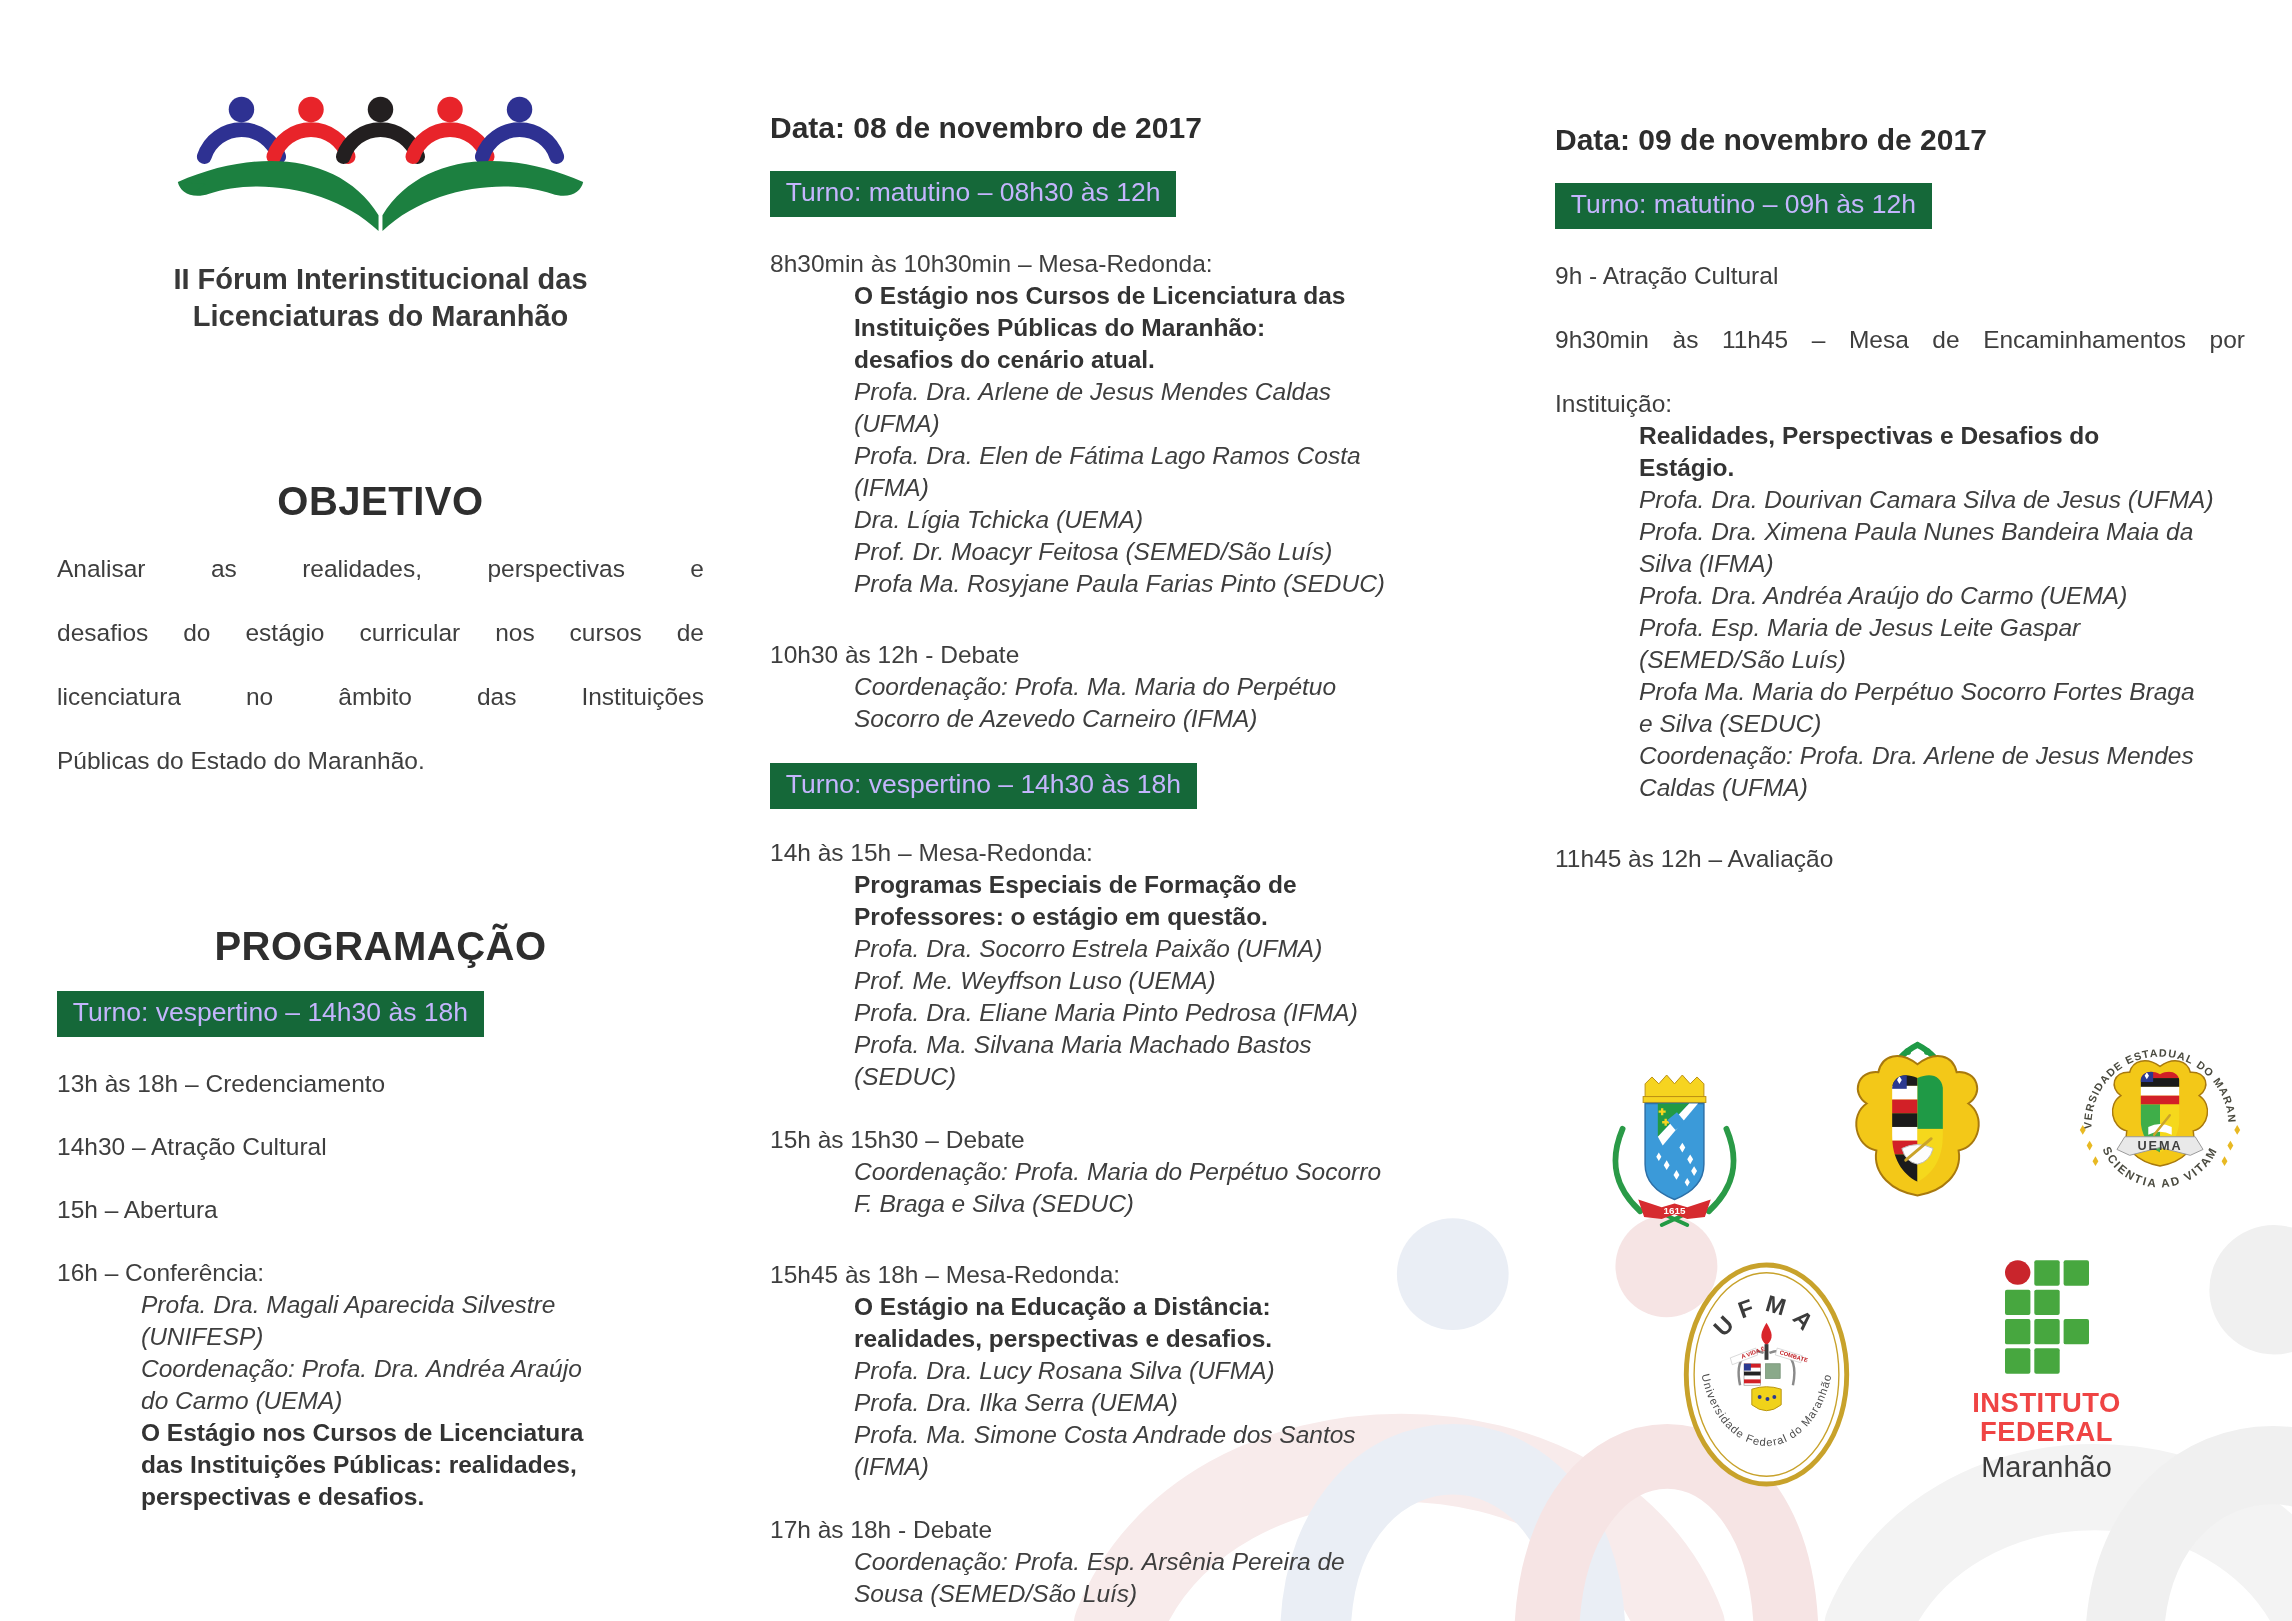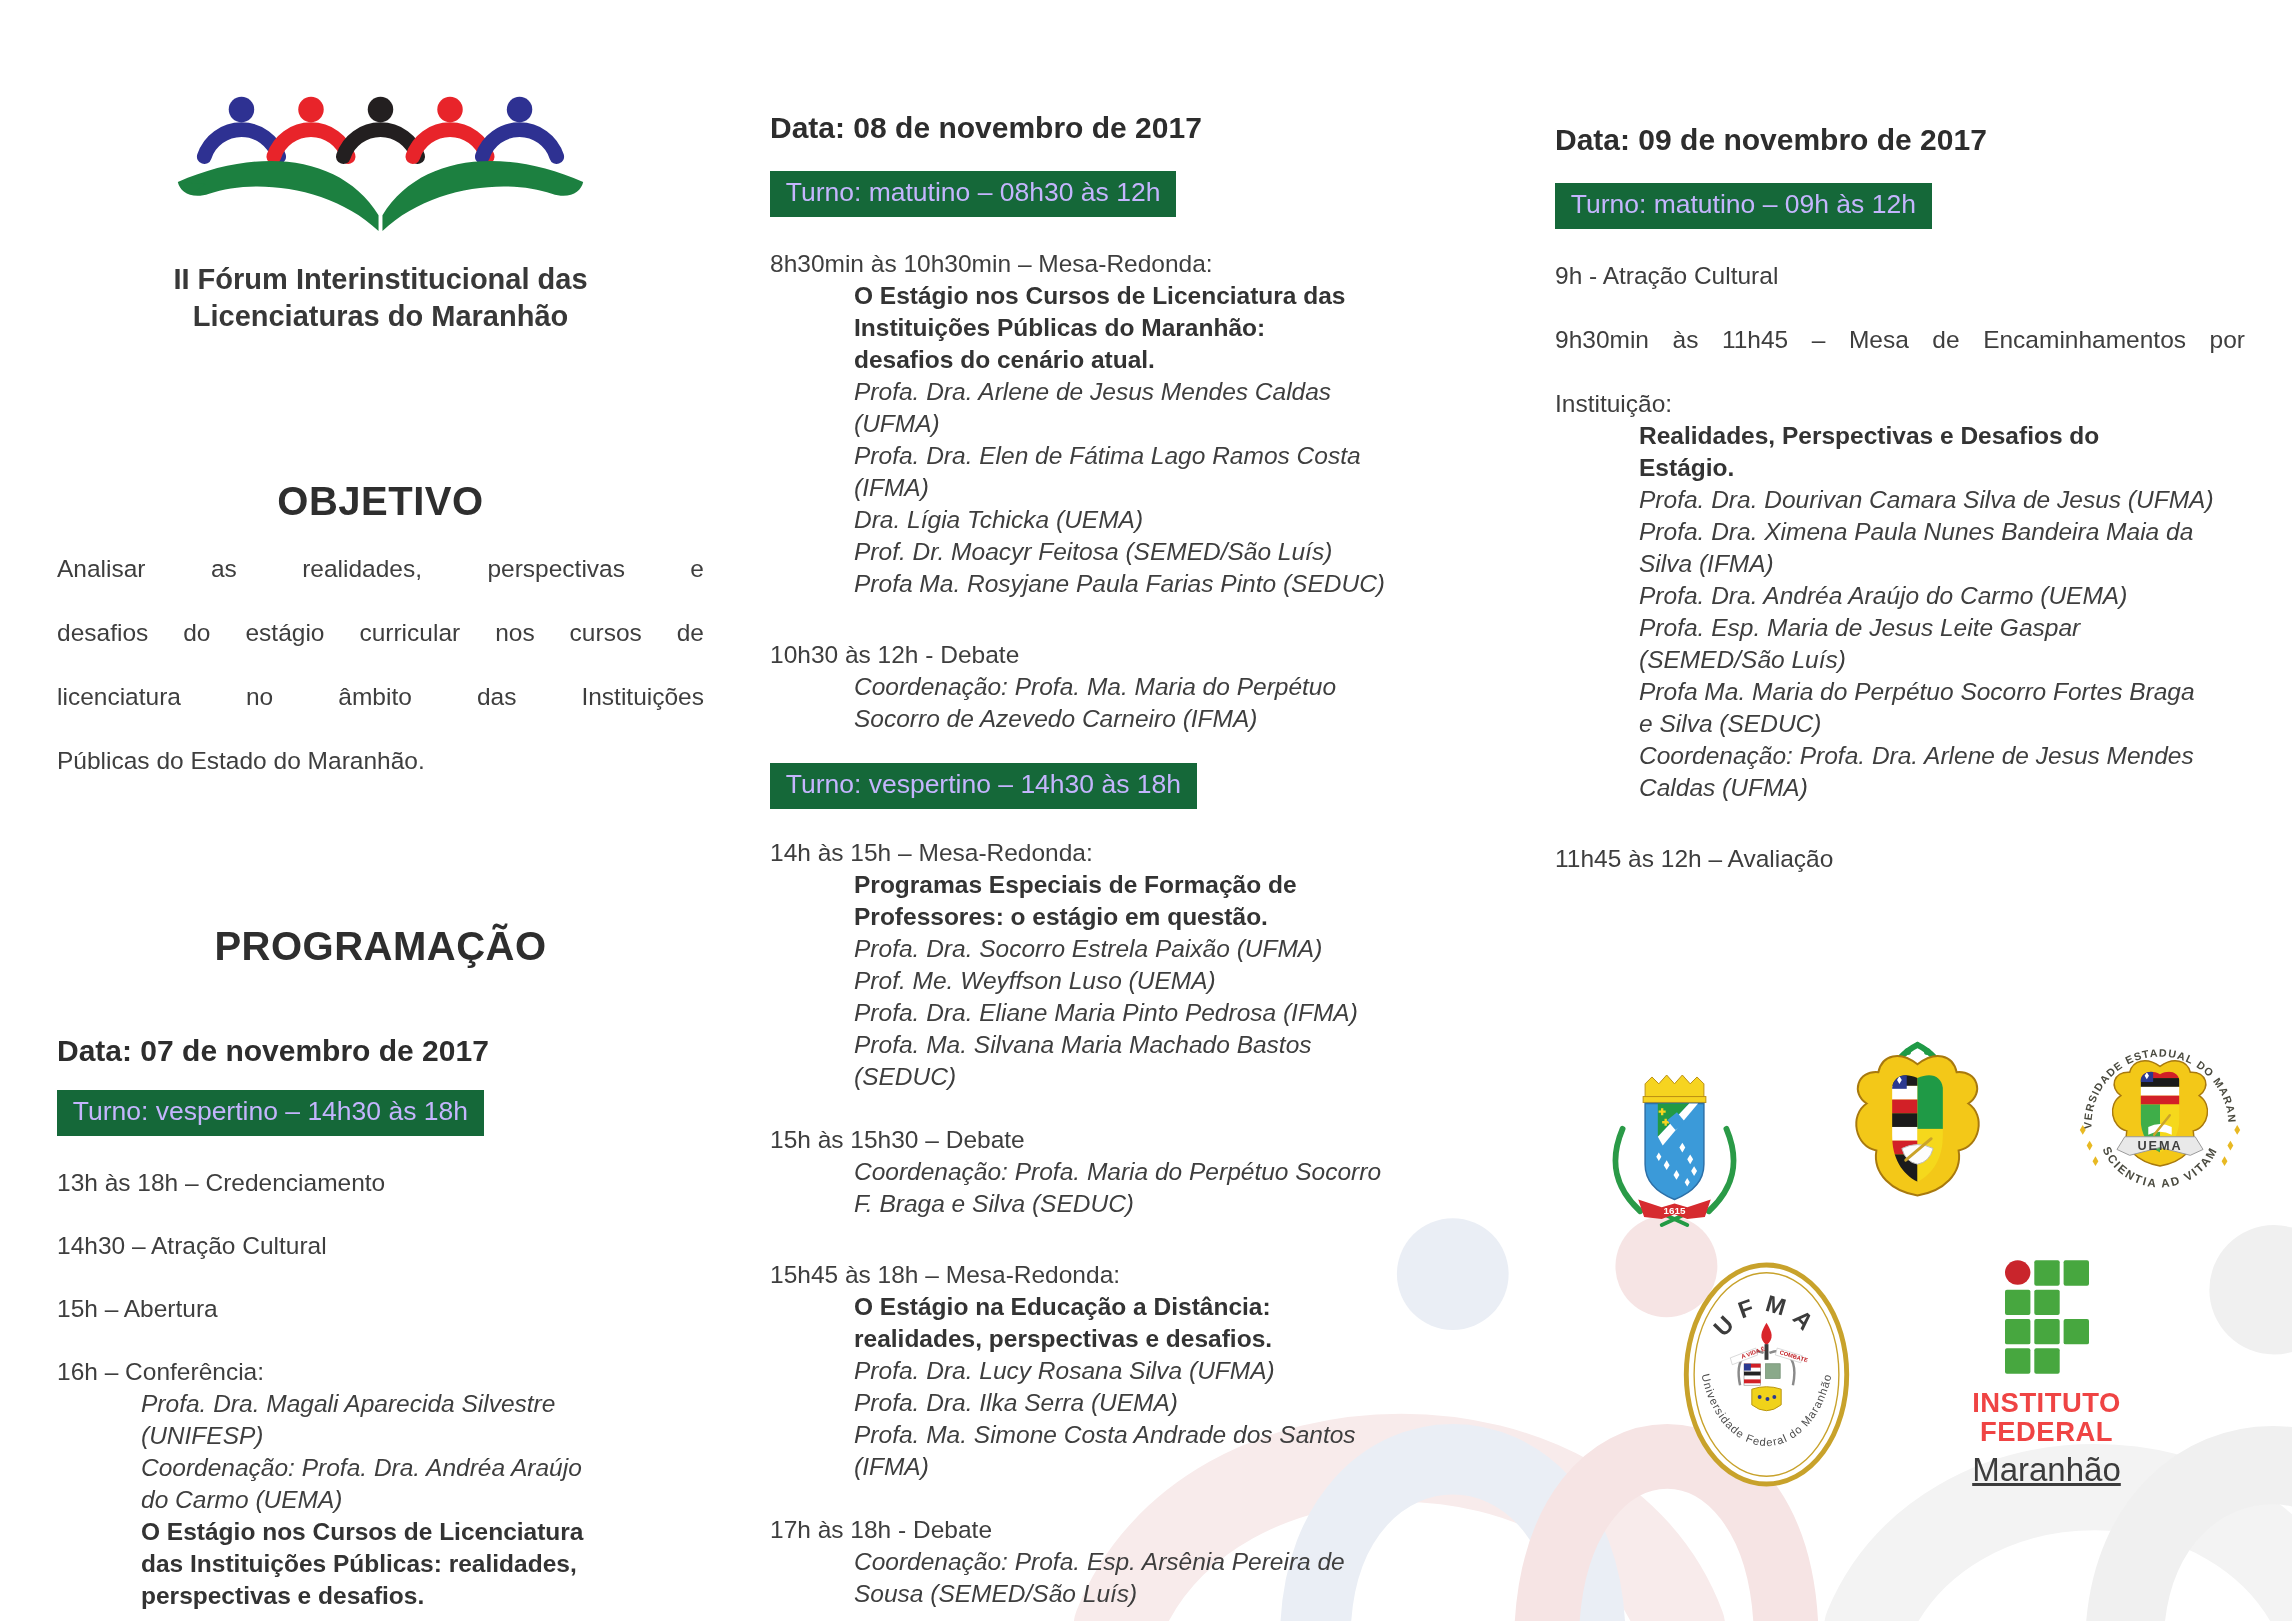--- a/index.html
+++ b/index.html
@@ -44,21 +44,21 @@
   .crest-saoluis { left:1601px; top:1068px; width:147px; height:162px; }
   .crest-maranhao { left:1839px; top:1035px; width:157px; height:181px; }
   .crest-uema { left:2072px; top:1025px; width:176px; height:201px; }
   .crest-ufma { left:1683px; top:1262px; width:167px; height:225px; }
   .ifma-block { position:absolute; left:1960px; top:1260px; width:173px; z-index:2;
                 text-align:center; }
   .ifma-block svg { display:block; margin:0 auto; }
   .ifma-t1, .ifma-t2 { font-size:27.4px; font-weight:bold; color:#ef4444; line-height:1.08;
                        letter-spacing:0.5px; }
   .ifma-t1 { margin-top:13.7px; }
-  .ifma-t3 { font-size:33px; color:#3c3c3c; margin-top:3.9px;text-decoration:underline; }
+  .ifma-t3 { font-size:29px; color:#3c3c3c; margin-top:3.9px; }
 </style>
 </head>
 <body>
 
 <div class="page">
 
   <svg class="wm" width="2293" height="1621" viewBox="0 0 2339 1654">
     <path d="M1905 1660 C 1985 1470, 2290 1470, 2368 1660" stroke="#f3f3f3" stroke-width="88" fill="none" stroke-linecap="round"></path>
     <path d="M1140 1660 C 1230 1430, 1630 1430, 1715 1660" stroke="#f8ebeb" stroke-width="90" fill="none" stroke-linecap="round"></path>
     <path d="M1342 1660 C 1352 1432, 1612 1432, 1622 1660" stroke="#eaeef5" stroke-width="72" fill="none" stroke-linecap="round"></path>
@@ -101,21 +101,20 @@
 
     <div class="objective-text">
       <div class="justify-line">Analisar as realidades, perspectivas e</div>
       <div class="justify-line">desafios do estágio curricular nos cursos de</div>
       <div class="justify-line">licenciatura no âmbito das Instituições</div>
       <div>Públicas do Estado do Maranhão.</div>
     </div>
 
     <h2 class="big-heading programacao-h">PROGRAMAÇÃO</h2>
 
-    <h3 class="date-heading">Data: 07 de novembro de 2017</h3>
 
     <div class="turno-badge">Turno: vespertino – 14h30 às 18h</div>
 
     <div class="sched-item">13h às 18h – Credenciamento</div>
     <div class="sched-item">14h30 – Atração Cultural</div>
     <div class="sched-item">15h – Abertura</div>
 
     <div class="sched-item">
       <div>16h – Conferência:</div>
       <div class="sub italic preline">Profa. Dra. Magali Aparecida Silvestre

